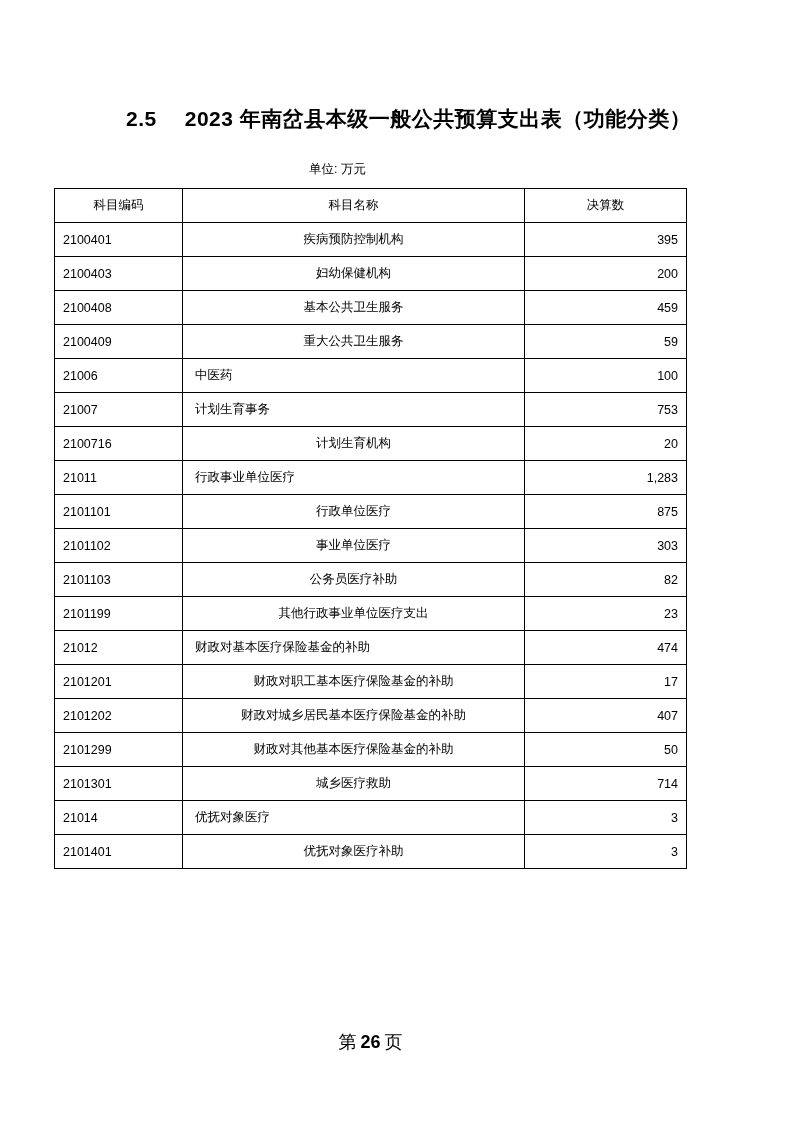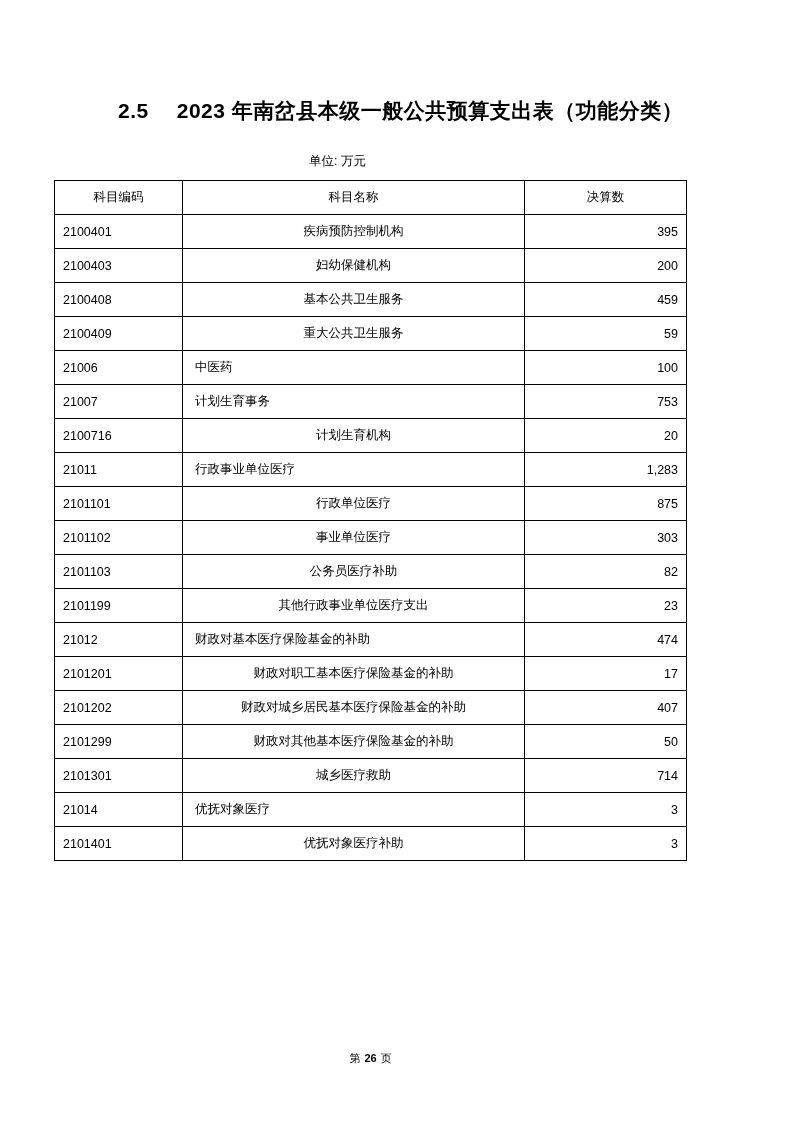--- a/index.html
+++ b/index.html
@@ -12,21 +12,21 @@
     height: 1122px;
     font-family: "Liberation Serif", "DejaVu Serif", serif;
     color: #000000;
     position: relative;
     overflow: hidden;
   }
   .page {
     width: 741px;
     height: 1122px;
     box-sizing: border-box;
-    padding: 0;
+    padding: 8px;
     position: relative;
   }
   .doc-title {
     margin: 0;
     padding-top: 98px;
     padding-left: 118px;
     padding-right: 60px;
     font-family: "Liberation Sans", "DejaVu Sans", sans-serif;
     font-size: 21px;
     font-weight: bold;
@@ -72,24 +72,24 @@
   td.amt  { text-align: right; padding-right: 12px; }
 
   
   td.name.lvl0 { text-align: left; padding-left: 12px; }
   td.name.lvl1 { text-align: center; }
 
   .footer {
     position: absolute;
     left: 0;
     right: 0;
-    bottom: 56px;
+    bottom: 68px;
     text-align: center;
     font-family: "Liberation Sans", "DejaVu Sans", sans-serif;
-    font-size: 11px;
+    font-size: 18px;
   }
   .footer .pnum {
     font-weight: bold;
     margin: 0 4px;
   }
 </style>
 </head>
 <body>
 
 <div class="page">

